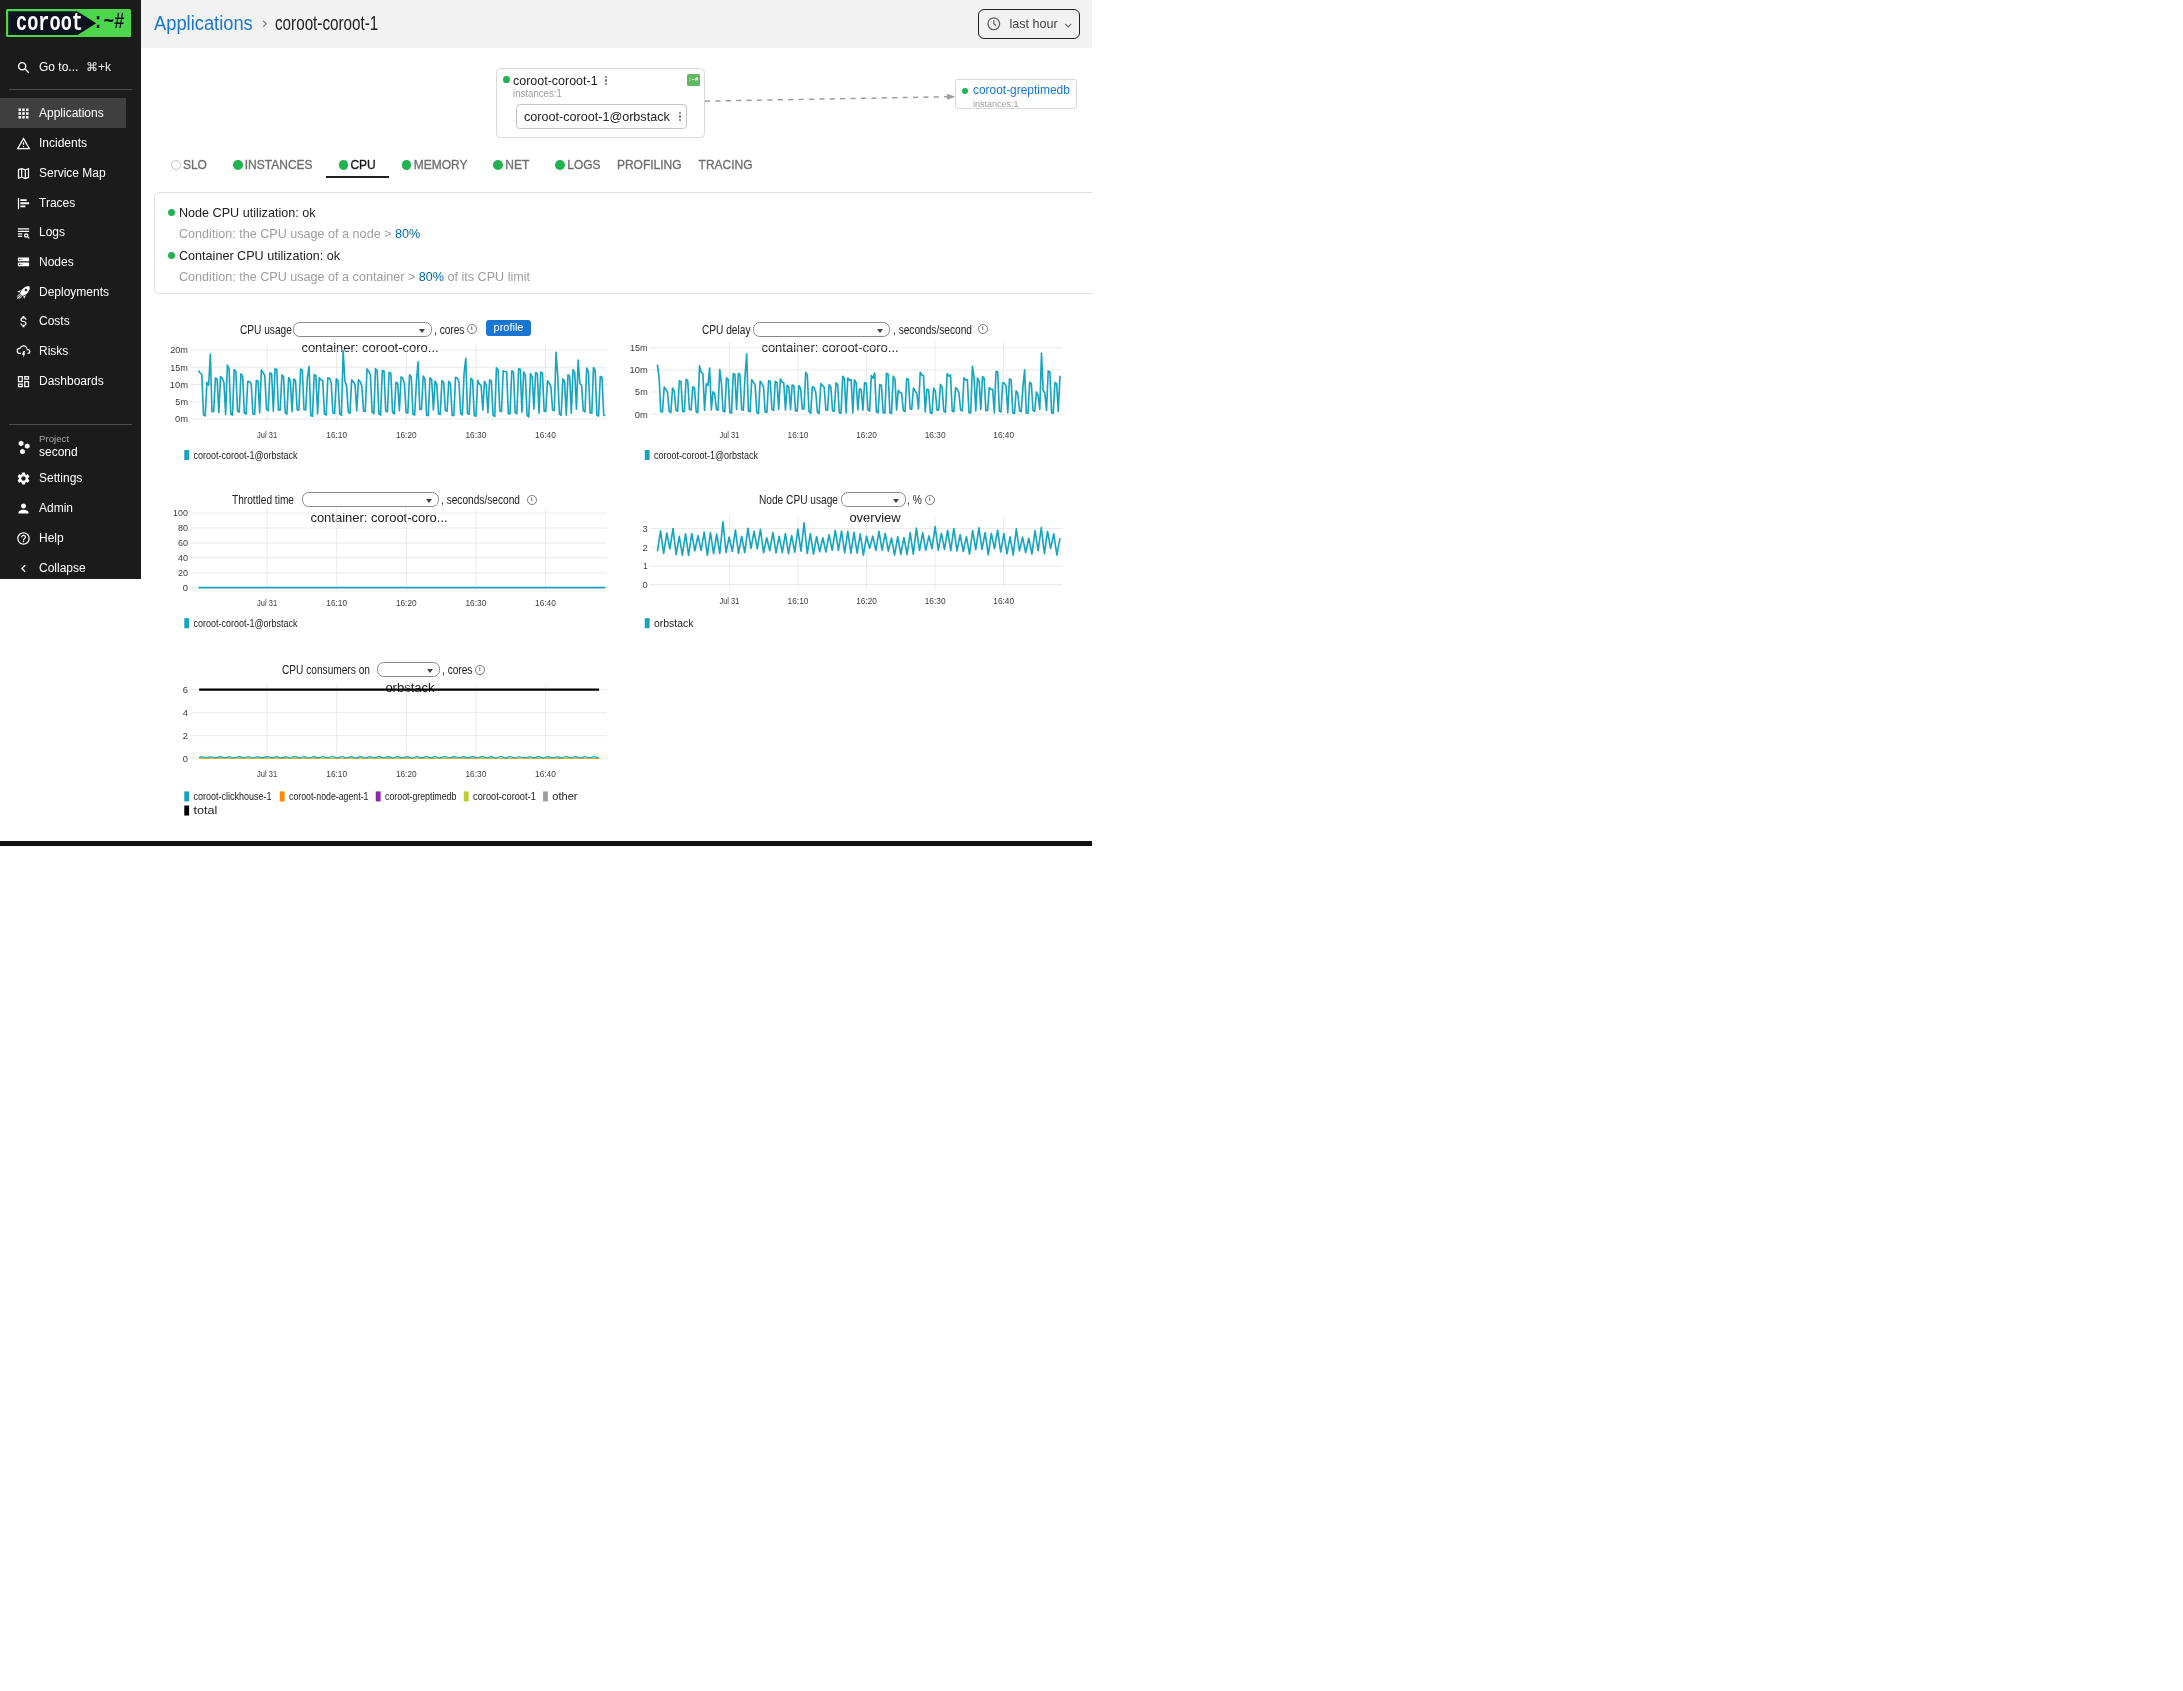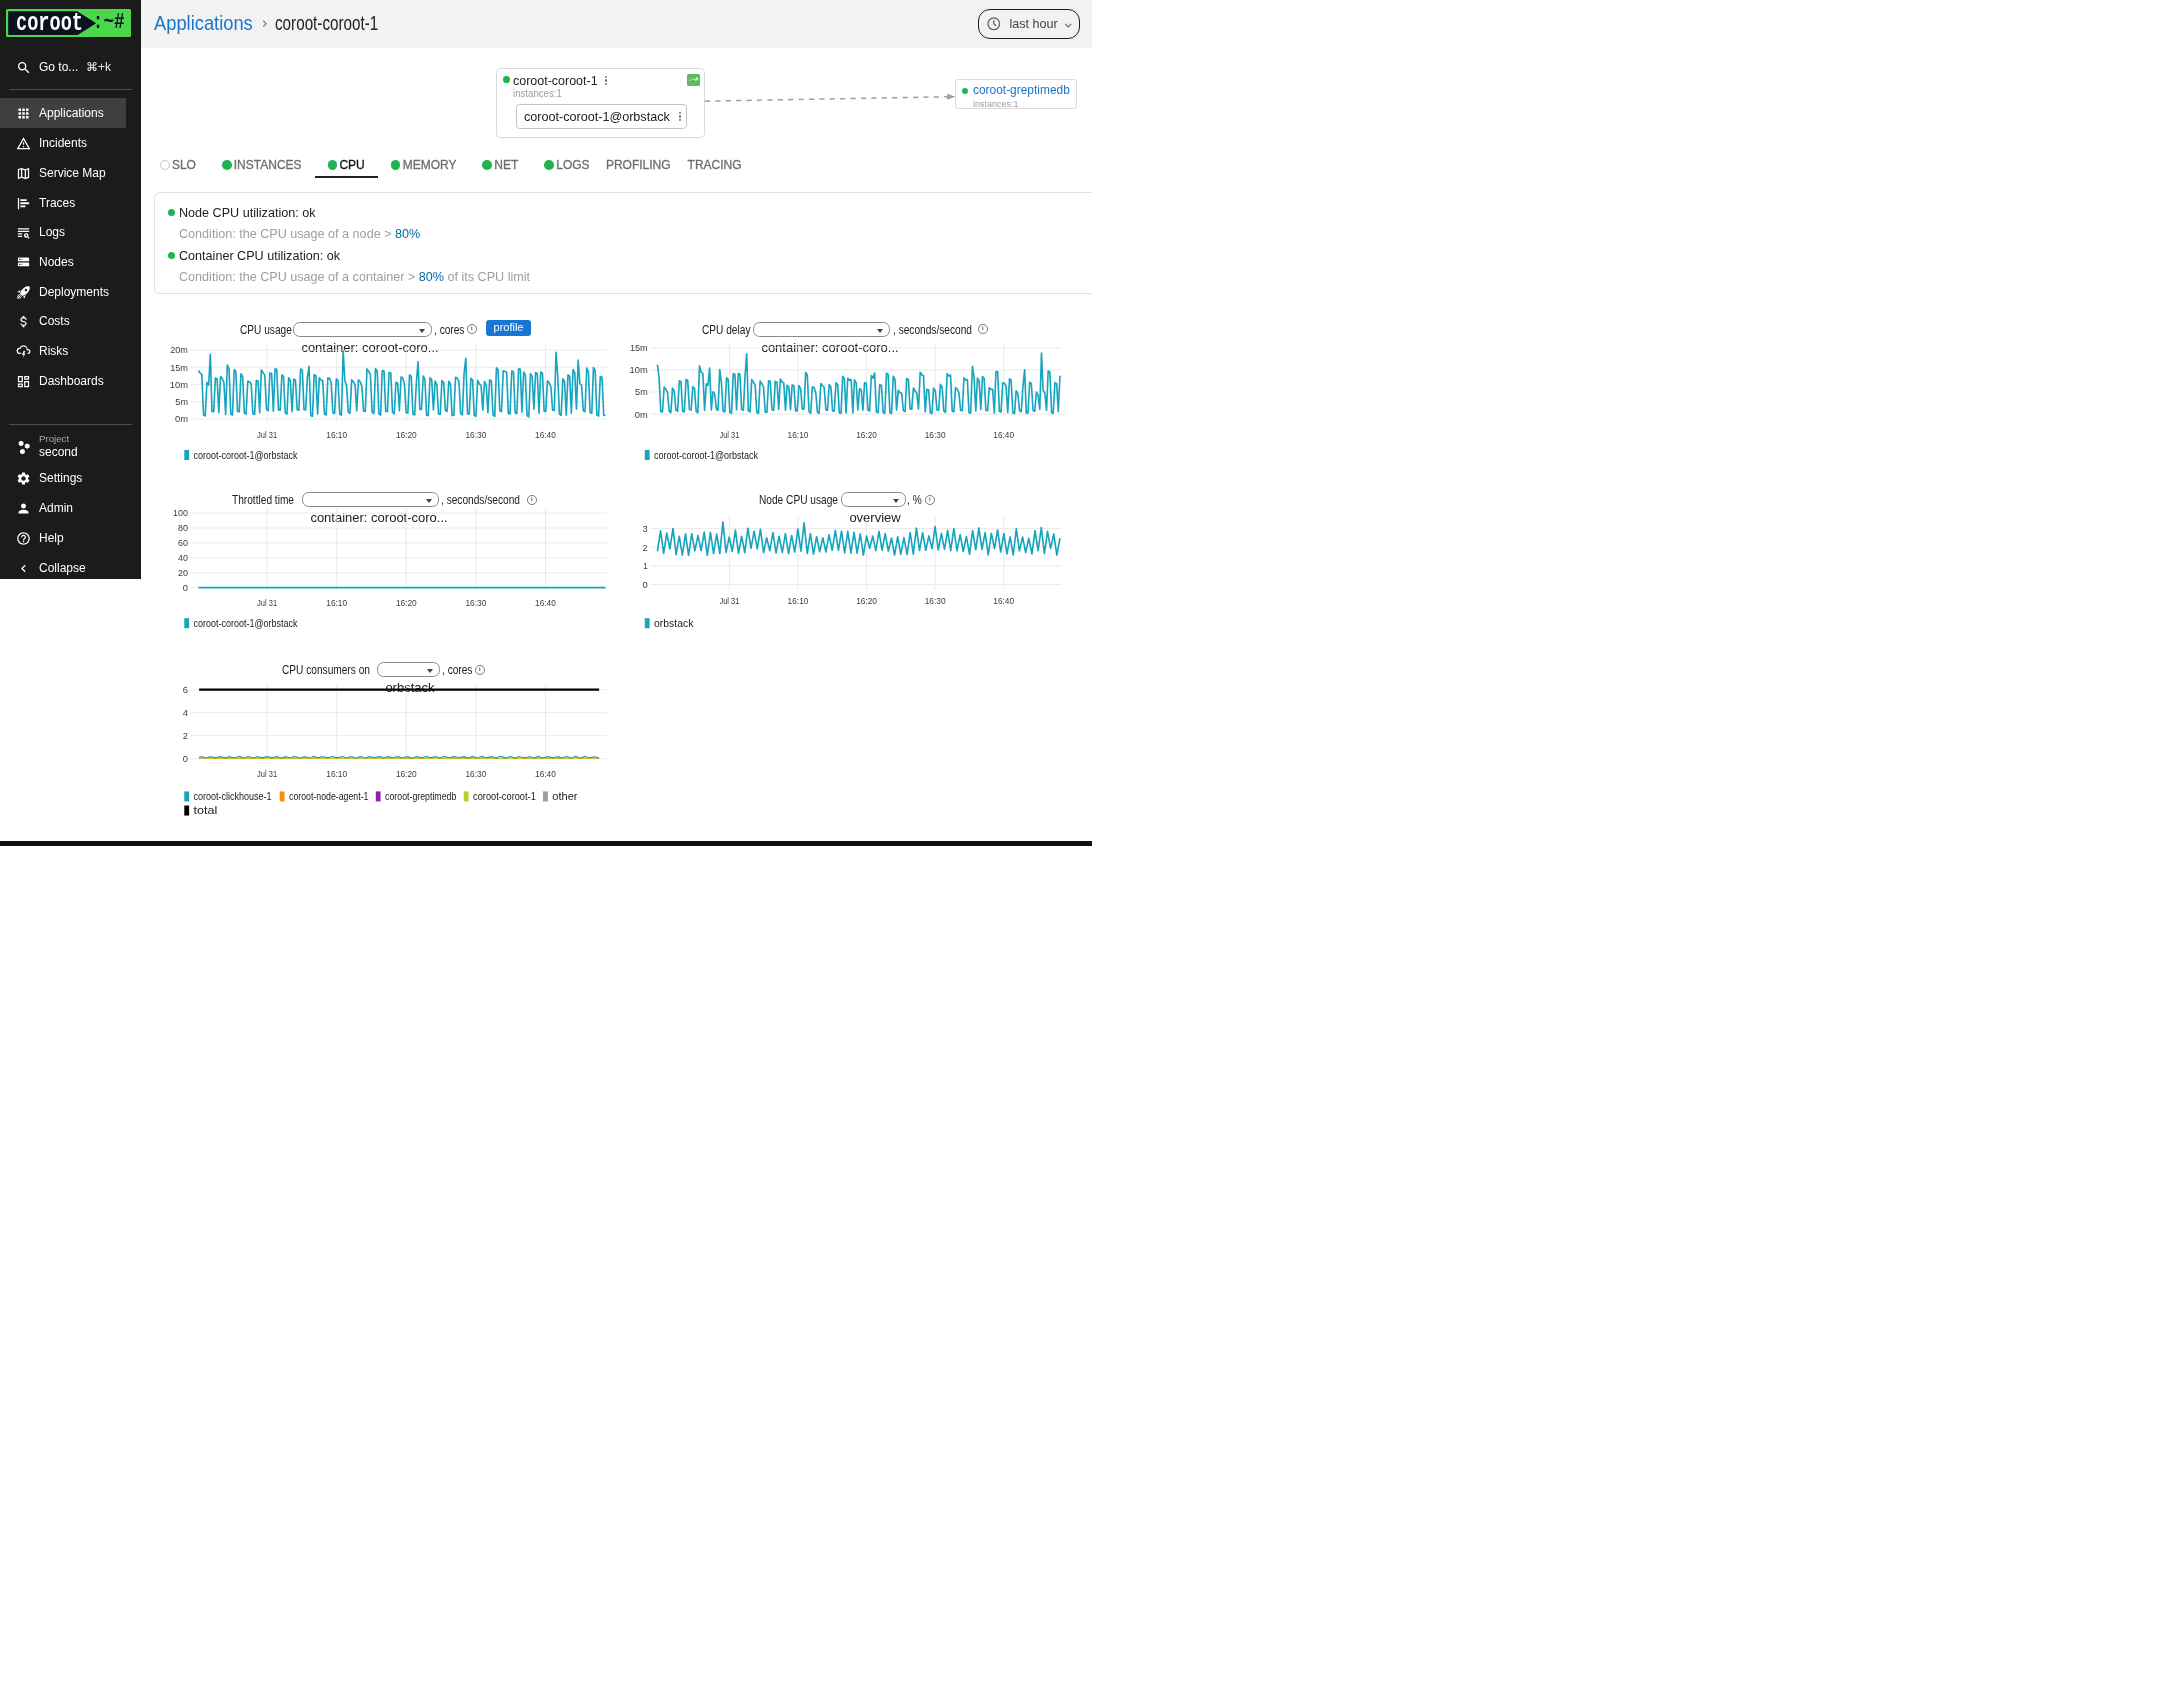--- a/index.html
+++ b/index.html
@@ -17,31 +17,31 @@
   .srow svg { position:absolute; left:15.6px; top:50%; margin-top:-7.4px; }
   .srow .lbl { position:absolute; left:39px; top:50%; transform:translateY(-50%); font-size:12px; color:#fff; }
   .hl { background:#3f3f3f; }
   .sdiv { position:absolute; left:9px; width:123px; border-top:0.7px solid #4d4d4d; }
   
   #header { position:absolute; left:141px; top:0; width:951px; height:48px; background:#f2f2f2; }
   #crumb { position:absolute; left:12.6px; top:0; height:48px; display:flex; align-items:center; }
   #crumb .b1 { color:#1976d2; font-size:19.3px; display:inline-block; transform:scaleX(.95); transform-origin:0 50%; }
   #crumb .sep { margin-left:0px; margin-right:4.5px; display:flex; }
   #crumb .b2 { color:#212121; font-size:19.3px; display:inline-block; transform:scaleX(.79); transform-origin:0 50%; }
-  #lasthour { position:absolute; left:837px; top:9px; width:102px; height:30px; border:1.5px solid #1f1f1f; border-radius:12px; display:flex; align-items:center;text-align:center; }
+  #lasthour { position:absolute; left:837px; top:9px; width:102px; height:30px; border:1.5px solid #1f1f1f; border-radius:6px; display:flex; align-items:center;text-align:center; }
   #lasthour .txt { font-size:12.6px; color:#424242; margin-left:8.2px; }
   
   .mapcard { position:absolute; background:#fff; border:0.7px solid #dadada; border-radius:4.5px; }
   #card1 { left:496px; top:68px; width:209px; height:70px; }
   #card2 { left:955px; top:79px; width:122px; height:30px; border-radius:3px; }
   .gdot { position:absolute; border-radius:50%; background:#21b351; }
   .kebab { position:absolute; width:2.2px; }
   .kebab i { display:block; width:2.2px; height:2.2px; border-radius:50%; background:#757575; margin-bottom:1.5px; }
   
-  #tabs { position:absolute; left:141px; top:153px; width:951px; height:26px; display:flex; padding-left:6px; }
+  #tabs { position:absolute; left:141px; top:153px; width:951px; height:26px; display:flex; padding-left:17px; }
   .tab { height:24px; padding:0 13px; display:flex; align-items:center; font-size:12px; color:#6e6e6e; position:relative; -webkit-text-stroke:0.3px #6e6e6e; }
   .tab .dot { width:9.7px; height:9.7px; border-radius:50%; background:#21b351; margin-right:2.2px; }
   .tab .circ { width:9.7px; height:9.7px; border-radius:50%; border:1.5px solid #c4c4c4; background:#fff; margin-right:2.2px; }
   .tab.active { color:#151515; -webkit-text-stroke:0.3px #151515; }
   .tab.active:after { content:""; position:absolute; left:0; right:0; bottom:-0.7px; height:1.9px; background:#212121; }
   
   #alerts { position:absolute; left:154px; top:192px; width:1060px; height:102px; border:0.7px solid #e0e0e0; border-radius:6px; }
   .al-dot { position:absolute; left:12.6px; width:7.4px; height:7.4px; border-radius:50%; background:#21b351; }
   .al-t { position:absolute; left:24px; font-size:12.6px; color:#212121; }
   .al-c { position:absolute; left:24px; font-size:12.6px; color:#9e9e9e; white-space:nowrap; }

